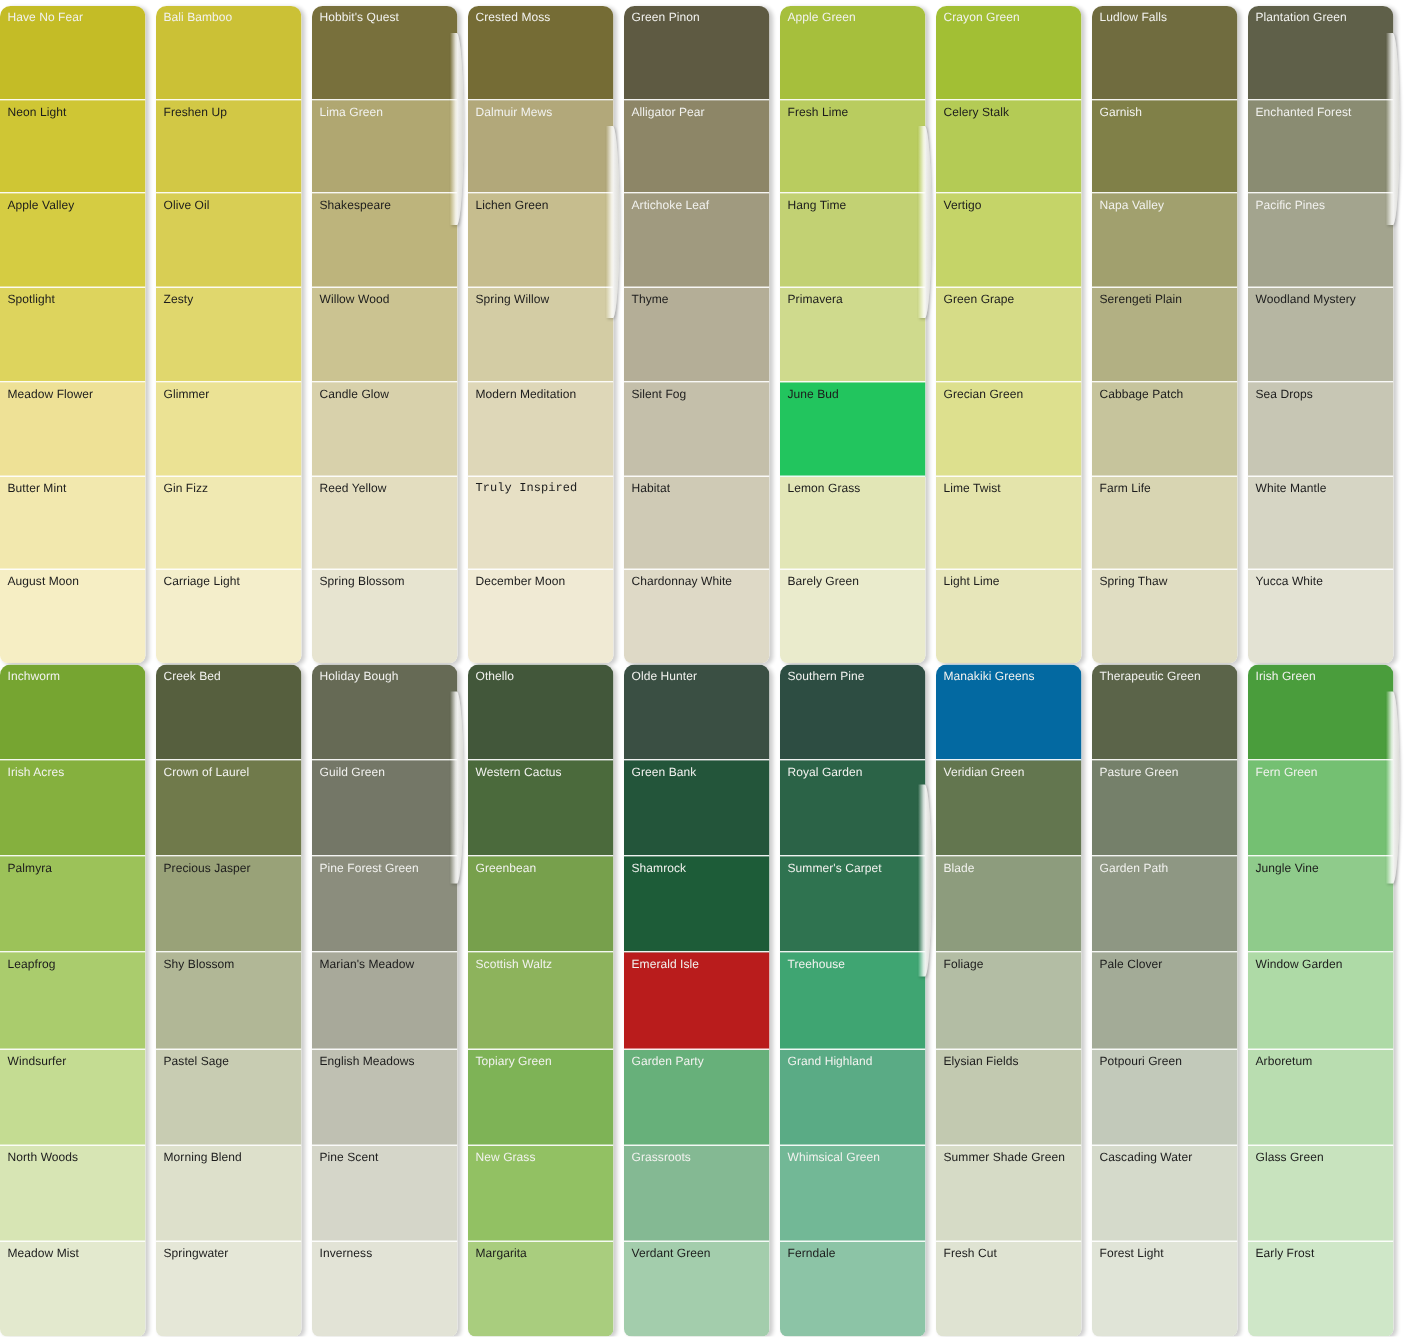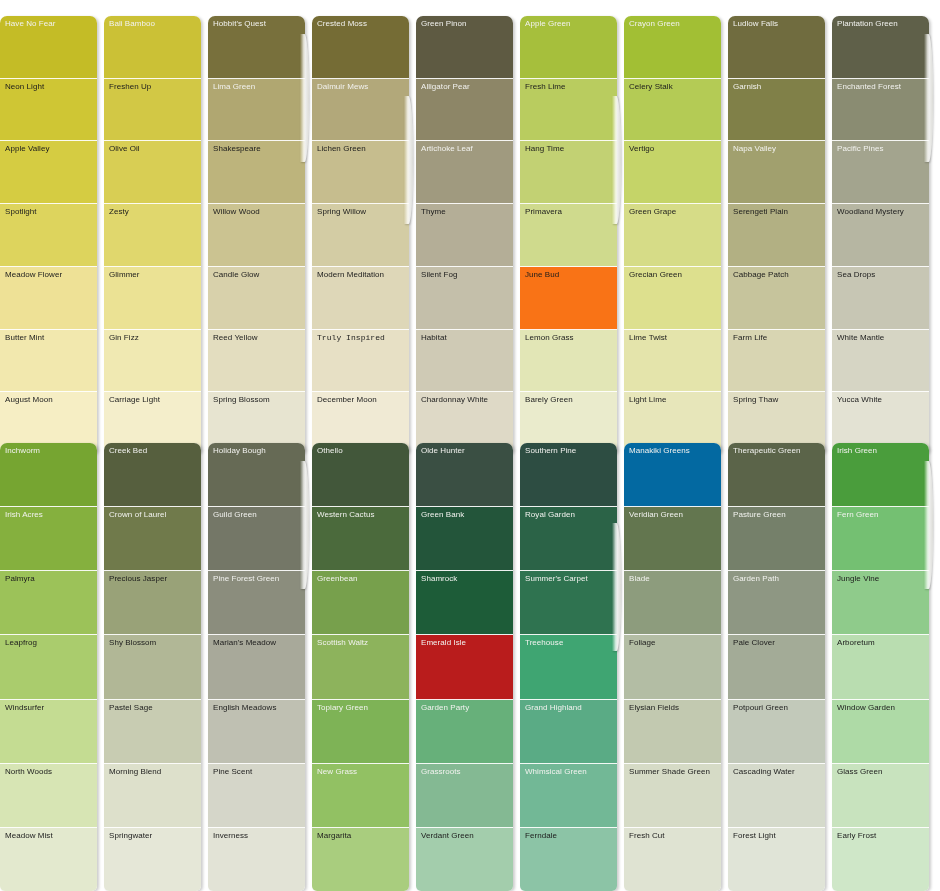--- a/index.html
+++ b/index.html
@@ -19,21 +19,21 @@
     width: 940px;
     height: 891px;
   }
   .palette-block {
     position: absolute;
     left: 0;
     width: 940px;
     display: flex;
     gap: 0px;
   }
-  #block-top { top: 16px; height: 438px; }
+  #block-top { top: 4px; height: 438px; }
   #block-bottom { top: 443px; height: 448px; }
 
   .swatch-column {
     position: relative;
     width: 97px;
     margin-right: 7px;
     border-radius: 7px 7px 5px 5px;
     overflow: visible;
     box-shadow: 2px 1px 3px rgba(0,0,0,0.20);
     background: #ffffff;
@@ -224,21 +224,21 @@
           </div>
           <div class="swatch" style="background-color: rgb(185, 204, 95);">
             <span class="swatch-label">Fresh Lime</span>
           </div>
           <div class="swatch" style="background-color: rgb(194, 209, 115);">
             <span class="swatch-label">Hang Time</span>
           </div>
           <div class="swatch" style="background-color: rgb(207, 218, 141);">
             <span class="swatch-label">Primavera</span>
           </div>
-          <div class="swatch" style="background-color: #f97316; padding-left: 24px;">
+          <div class="swatch" style="background-color: #22c55e; padding-left: 24px;">
             <span class="swatch-label">June Bud</span>
           </div>
           <div class="swatch" style="background-color: rgb(226, 230, 182);">
             <span class="swatch-label">Lemon Grass</span>
           </div>
           <div class="swatch" style="background-color: rgb(234, 235, 204);">
             <span class="swatch-label">Barely Green</span>
           </div>
         </div>
         <div class="curl low"></div>
@@ -527,26 +527,26 @@
         <div class="swatch-inner">
           <div class="swatch" style="background-color: rgb(74, 157, 60);">
             <span class="swatch-label light">Irish Green</span>
           </div>
           <div class="swatch" style="background-color: rgb(116, 192, 114);">
             <span class="swatch-label light">Fern Green</span>
           </div>
           <div class="swatch" style="background-color: rgb(143, 203, 139);">
             <span class="swatch-label">Jungle Vine</span>
           </div>
+          <div class="swatch" style="background-color: rgb(174, 218, 166);">
+            <span class="swatch-label">Window Garden</span>
+          </div>
           <div class="swatch" style="background-color: rgb(185, 221, 176);">
             <span class="swatch-label">Arboretum</span>
           </div>
-          <div class="swatch" style="background-color: rgb(174, 218, 166);">
-            <span class="swatch-label">Window Garden</span>
-          </div>
           <div class="swatch" style="background-color: rgb(200, 227, 190);">
             <span class="swatch-label">Glass Green</span>
           </div>
           <div class="swatch" style="background-color: rgb(207, 231, 200);">
             <span class="swatch-label">Early Frost</span>
           </div>
         </div>
         <div class="curl"></div>
       </div>
     </div>

